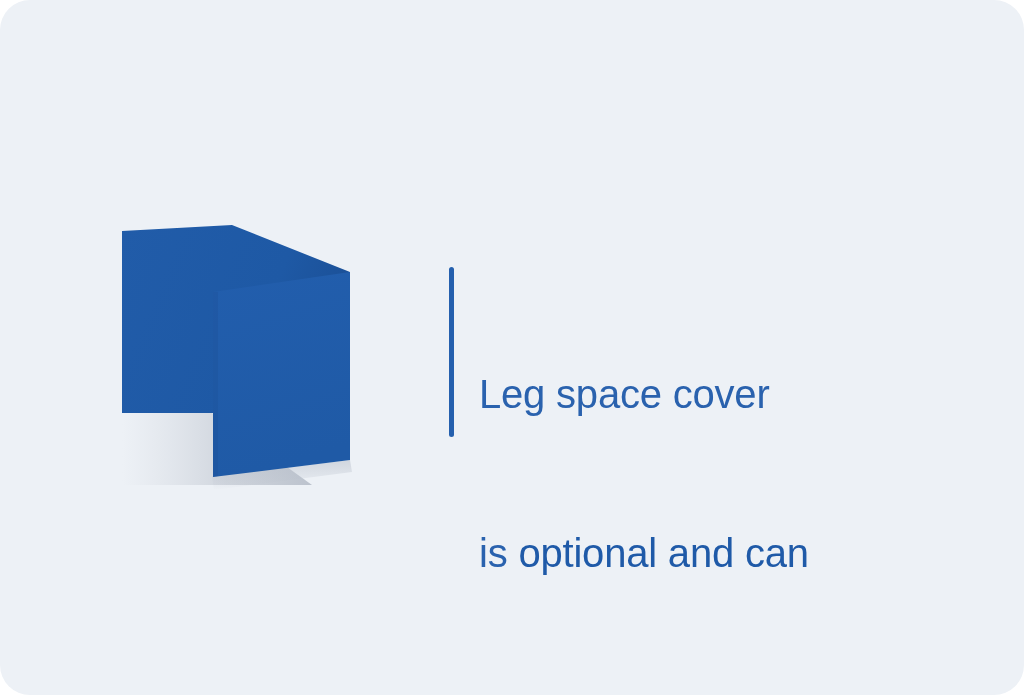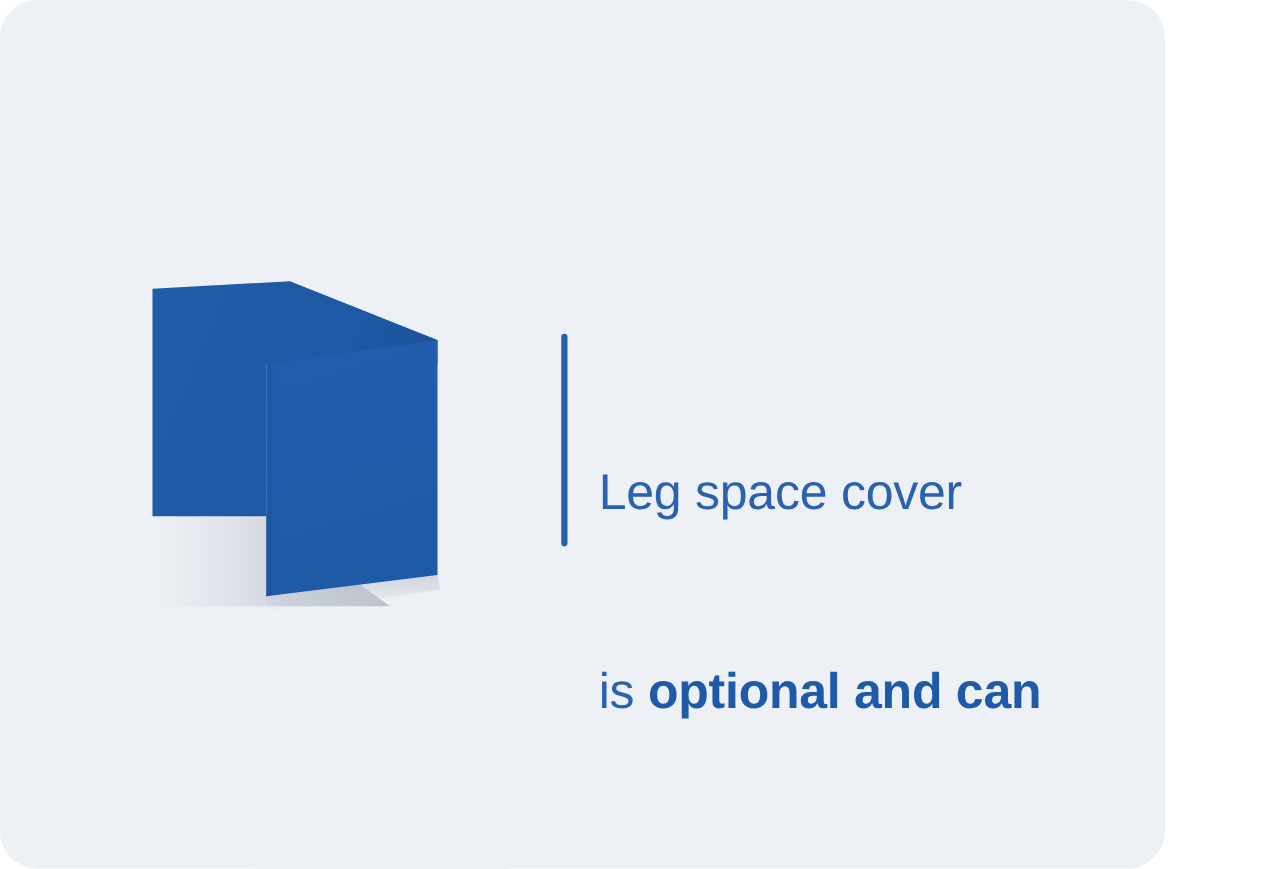--- a/index.html
+++ b/index.html
@@ -10,21 +10,21 @@
   }
   body {
     width: 1024px;
     height: 695px;
     overflow: hidden;
     font-family: "Liberation Sans", sans-serif;
   }
 
   .card {
     position: relative;
-    width: 932px;
+    width: 1024px;
     height: 695px;
     box-sizing: border-box;
     background: #edf1f6;
     border-radius: 30px;
     overflow: hidden;
   }
 
   
   .illustration {
     position: absolute;
@@ -58,21 +58,21 @@
     width: 500px;
     color: #2a62ae;
     font-family: "Liberation Sans", sans-serif;
     font-size: 40px;
     line-height: 53px;
     letter-spacing: -0.2px;
     font-weight: 400;
     white-space: pre-wrap;
   }
   .headline b {
-    font-weight: 700;
+    font-weight: 400;
     color: #1f5aa8;
   }
   .headline .line {
     display: block;
     white-space: nowrap;
   }
 </style>
 </head>
 <body>
 

